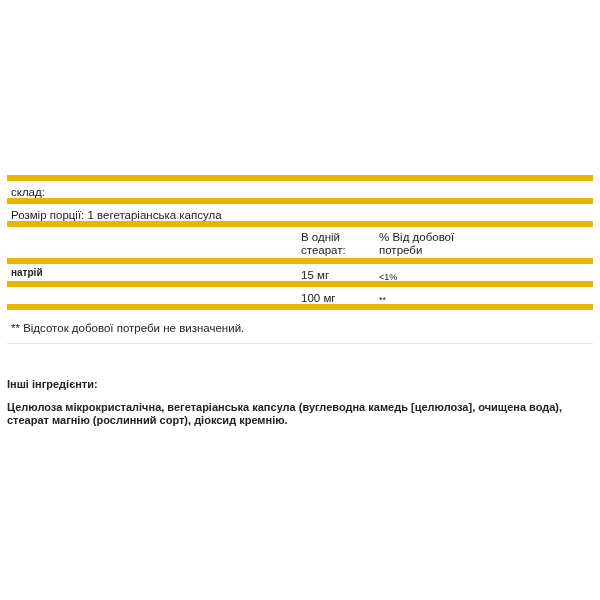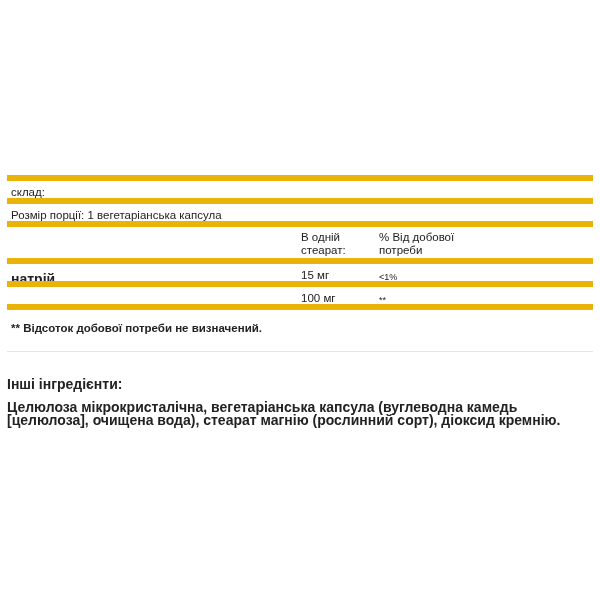--- a/index.html
+++ b/index.html
@@ -32,44 +32,43 @@
     height: 23px;
     padding: 4px 4px 0 4px;
   }
   .row.header {
     height: 37px;
   }
   .row.nutrient {
     height: 23px;
   }
   .row.footnote {
-    height: 48px;
+    height: 40px;
     padding: 11px 4px 0 4px;
     border-bottom: 1px solid #e6e6e6;
-    font-weight: bold;
   }
   .col {
     position: absolute;
     top: 4px;
   }
   .c-name { left: 4px; font-weight: bold; }
-  .c-name.small { font-size: 14px; top: 8px; }
+  .c-name.small { font-size: 10px; top: 2px; }
   .c-amount { left: 294px; }
   .c-dv { left: 372px; }
   .c-dv.small { font-size: 9px; top: 6px; }
   .header .c-amount, .header .c-dv {
     top: 4px;
     line-height: 13px;
   }
   .other {
     position: absolute;
     left: 7px;
     top: 378px;
     width: 586px;
-    font-size: 14px;
+    font-size: 11px;
     font-weight: bold;
     line-height: 13px;
     padding-left: 0;
   }
   .other-title {
     margin: 0 0 10px 0;
   }
   .other-text {
     margin: 0;
   }

